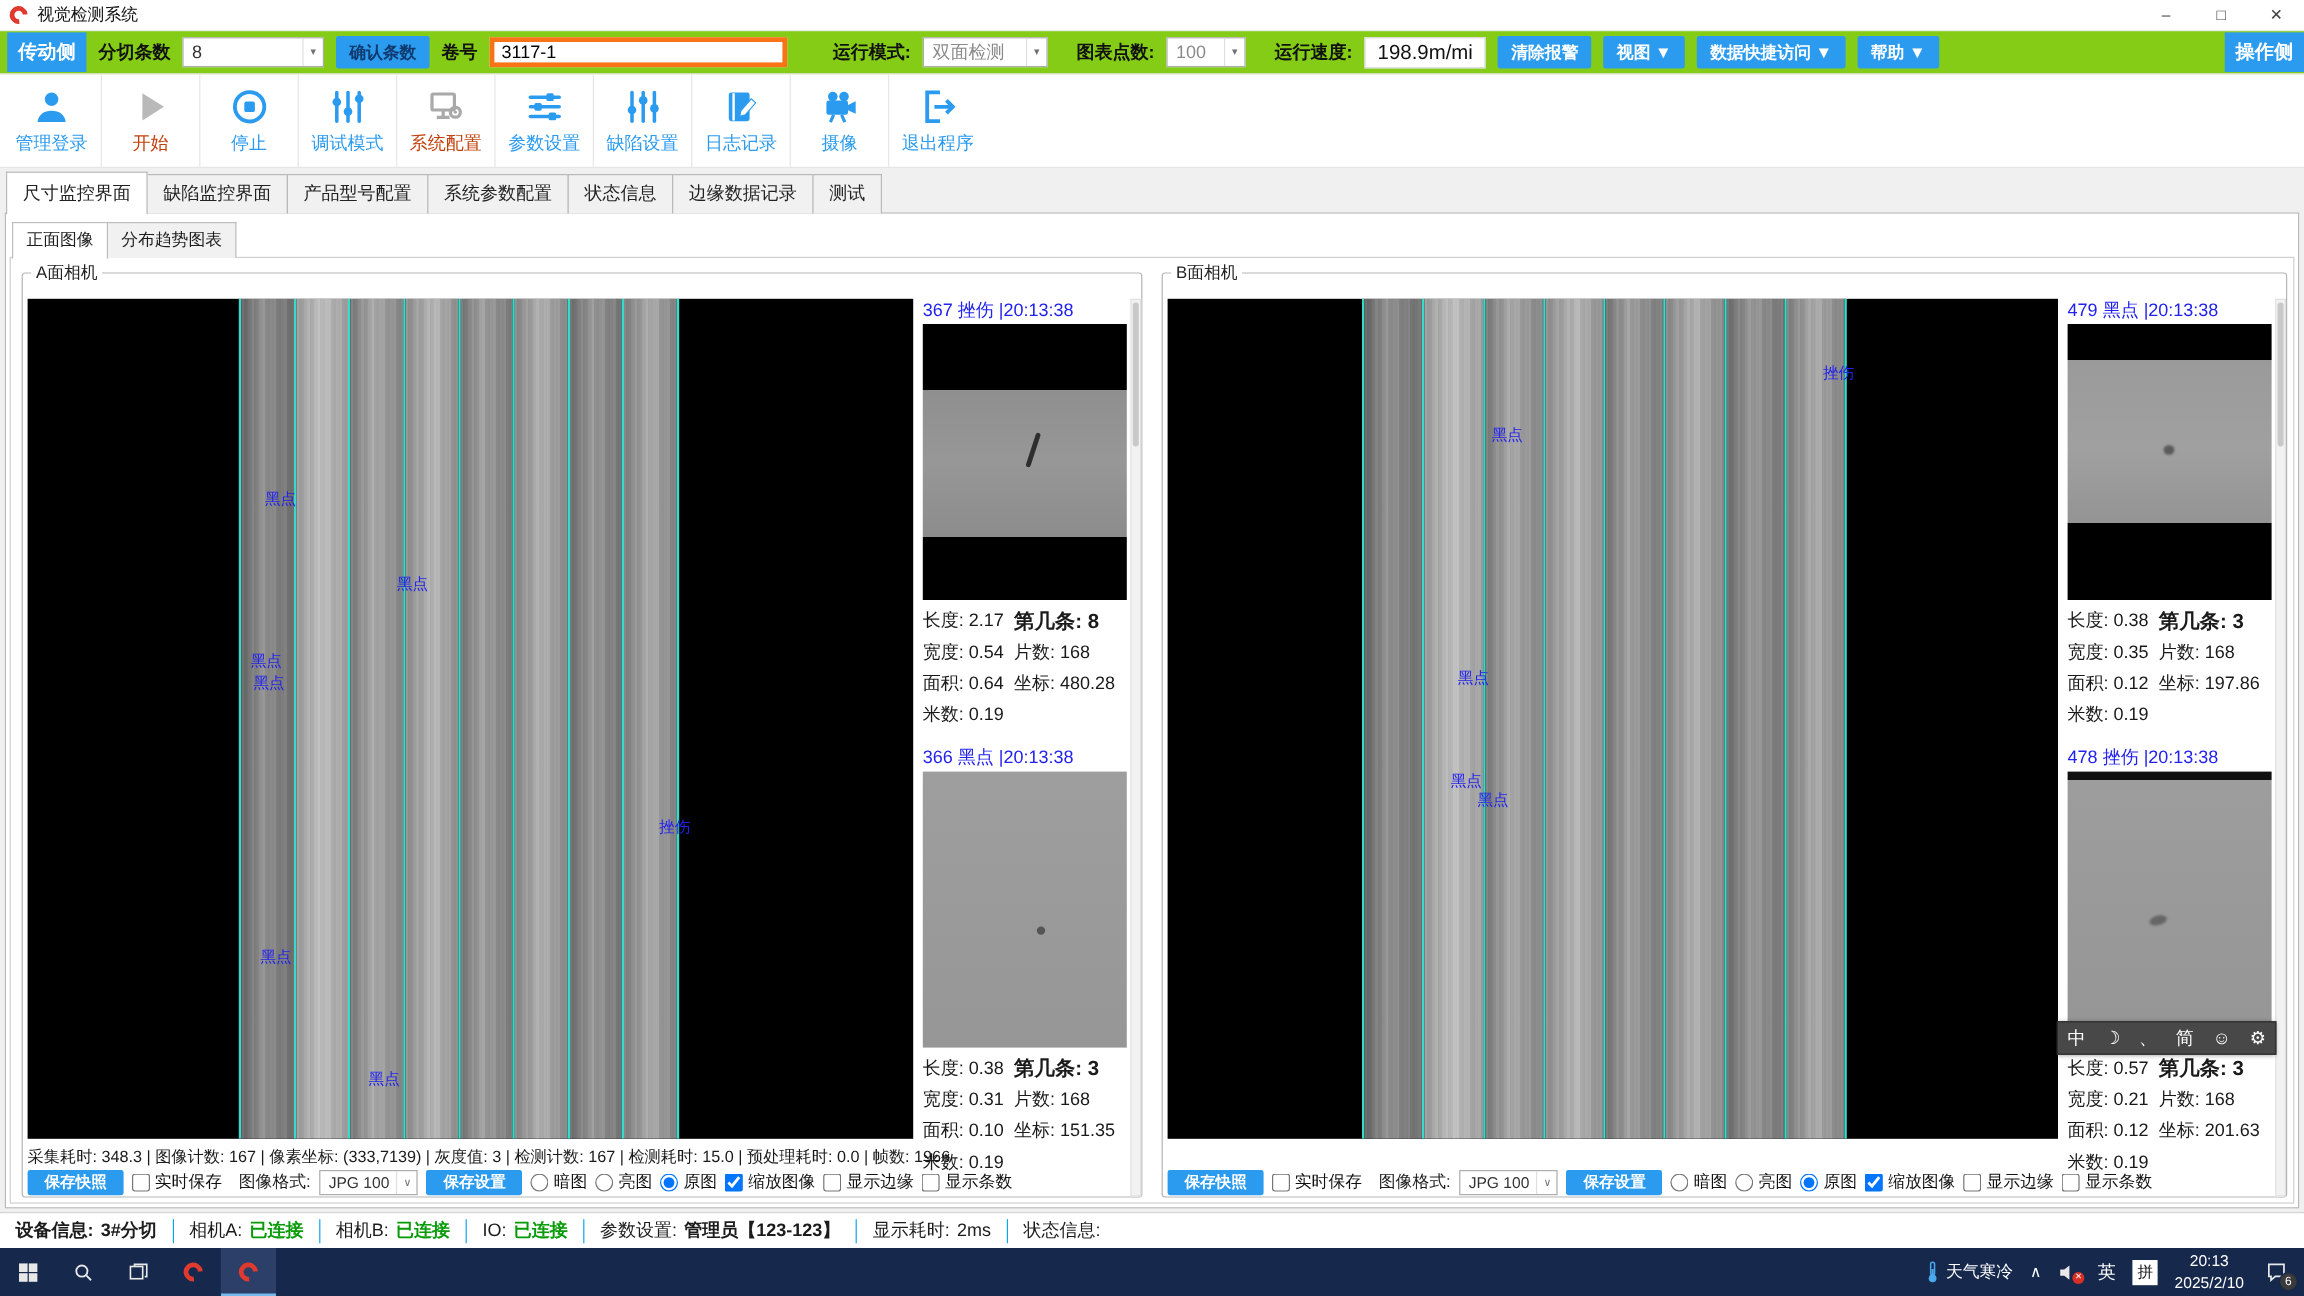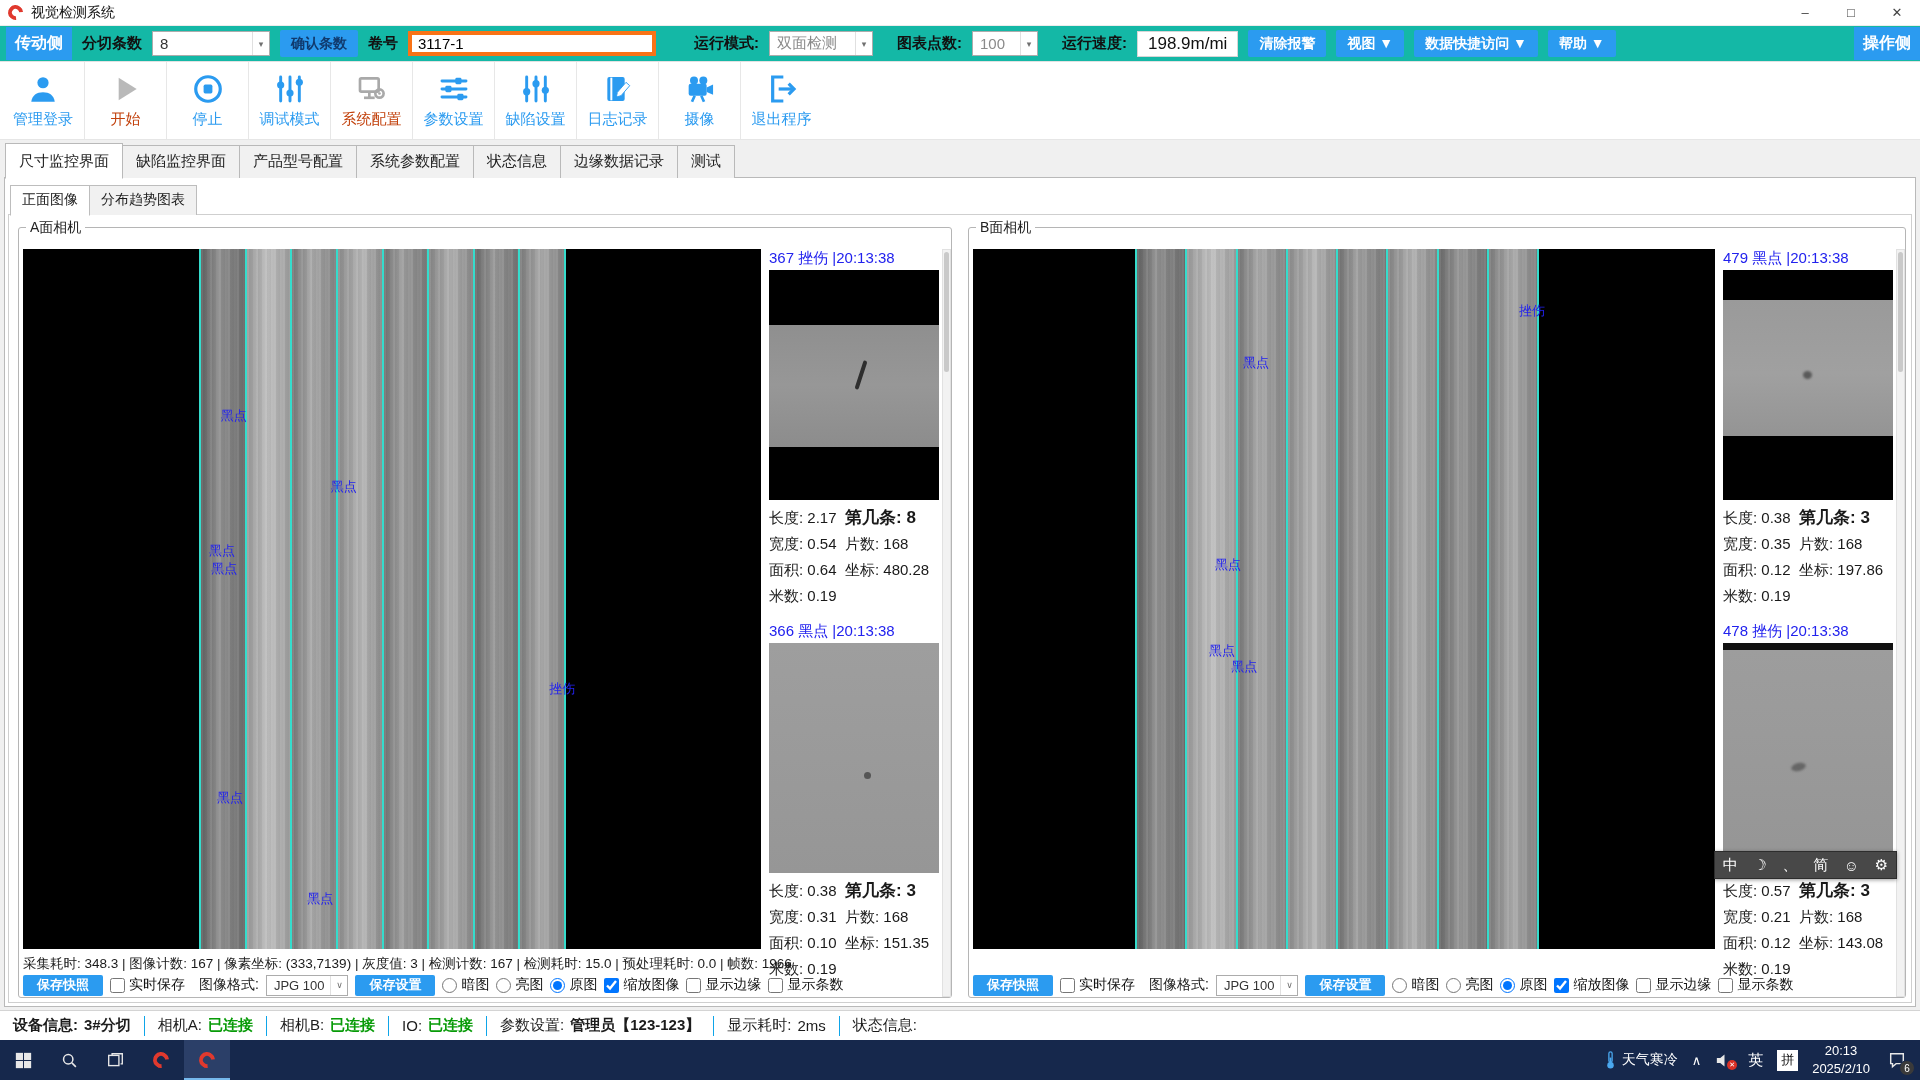--- a/index.html
+++ b/index.html
@@ -10,21 +10,21 @@
   .titlebar { position:absolute; left:0; top:0; width:1920px; height:26px; background:#fff;
     display:flex; align-items:center; border-bottom:1px solid #ececec; }
   .logo { width:15px; height:15px; border:4px solid #e0392e; border-right-color:transparent;
     border-radius:50%; transform:rotate(40deg); margin:0 8px 0 8px; }
   .title-text { font-size:14px; color:#111; }
   .win-btns { margin-left:auto; display:flex; height:100%; }
   .win-btn { width:46px; height:100%; display:flex; align-items:center; justify-content:center;
     font-size:13px; color:#444; cursor:default; }
 
   
-  .toolbar { position:absolute; left:0; top:26px; width:1920px; height:36px; background:#14b8a6;
+  .toolbar { position:absolute; left:0; top:26px; width:1920px; height:36px; background:#84cc16;
     border-bottom:1px solid #e2e2e2; display:flex; align-items:center; gap:10px; padding:0 0 0 6px; }
   .btn-blue { background:#2b9bf0; color:#fff; border:none; font-weight:bold; font-size:14px;
     height:27px; padding:0 11px; border-radius:2px; }
   .side-block { height:33px; font-size:16px; display:flex; align-items:center; padding:0 9px; border-radius:0; }
   .tb-label { font-size:15px; font-weight:bold; color:#111; white-space:nowrap; }
   .combo { display:inline-flex; align-items:center; background:#fff; border:1px solid #acacac;
     height:25px; padding:0 0 0 7px; font-size:15px; color:#333; }
   .combo .cval { min-width:20px; }
   .combo.gray .cval { color:#8a8a8a; }
   .combo .arrow { width:17px; color:#707070; font-size:9px; text-align:center; margin-left:6px;
@@ -493,21 +493,21 @@
         <div class="ddetails">
           <div class="dcol">
             <div class="drow">长度: 0.57</div>
             <div class="drow">宽度: 0.21</div>
             <div class="drow">面积: 0.12</div>
             <div class="drow">米数: 0.19</div>
           </div>
           <div class="dcol">
             <div class="drow strong">第几条: 3</div>
             <div class="drow">片数: 168</div>
-            <div class="drow">坐标: 143.08</div>
+            <div class="drow">坐标: 201.63</div>
           </div>
         </div>
       </div>
       <div class="def-scroll">
           <div class="sthumb"></div>
         </div>
     </div>
 
     <div class="cam-controls">
       <button class="mini-btn">保存快照</button>

